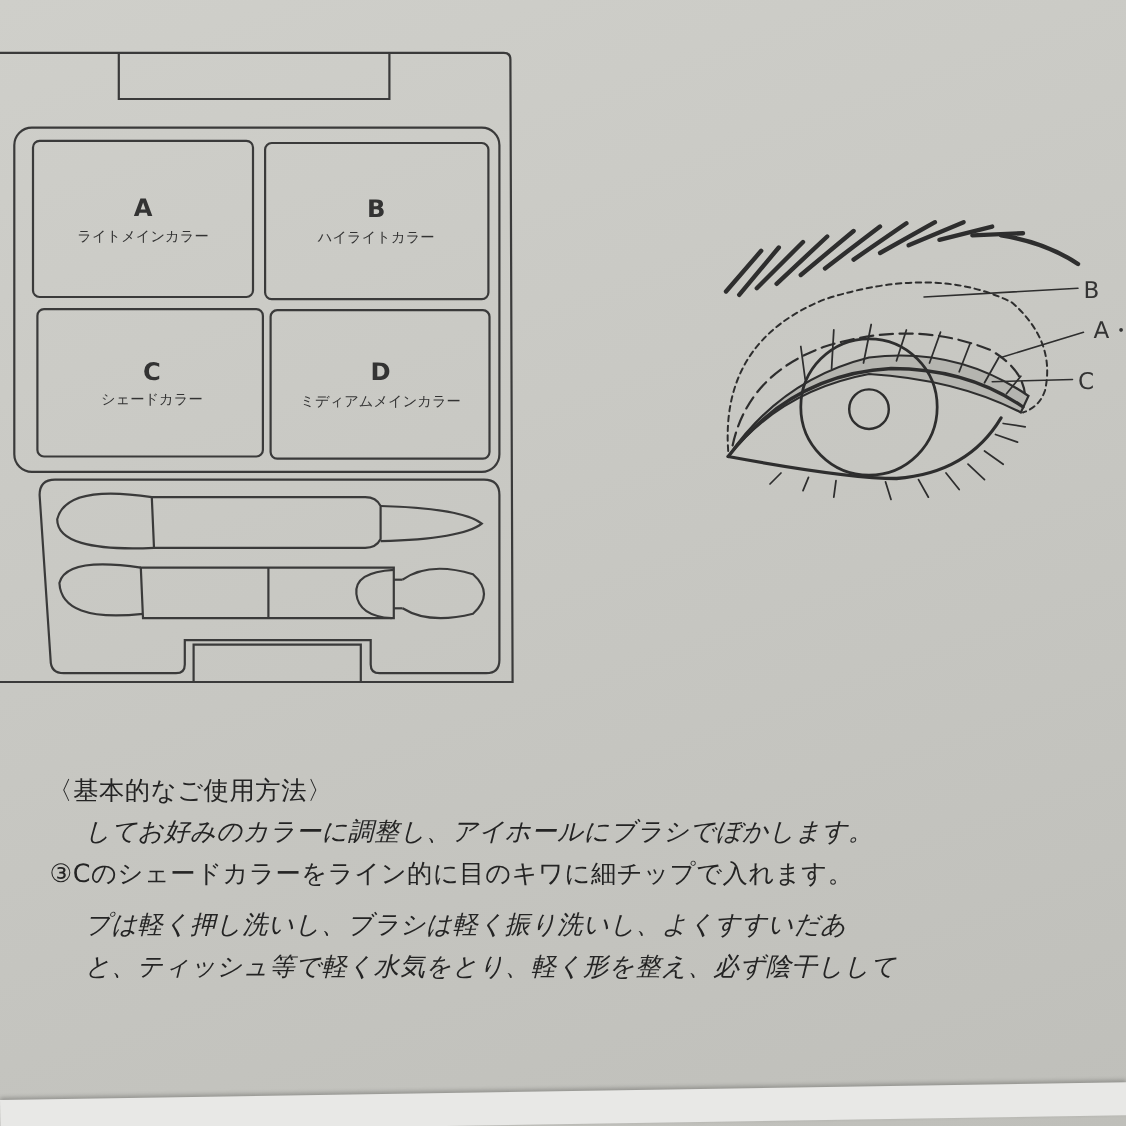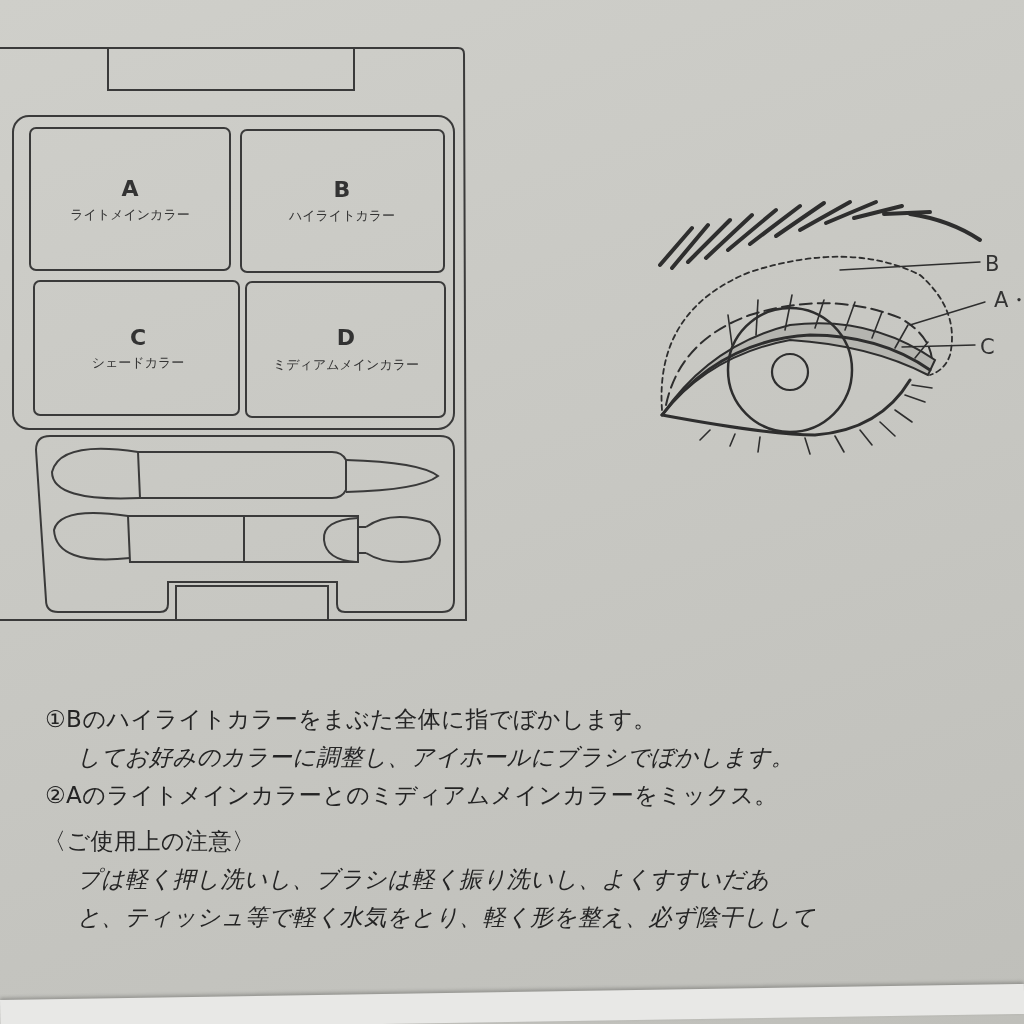--- a/index.html
+++ b/index.html
@@ -144,22 +144,21 @@
       <path d="M270 135 L345 112"></path>
       <path d="M262 157 L335 155"></path>
     </g>
   </g>
   <text class="eye-lbl" x="345" y="81">B</text>
   <text class="eye-lbl" x="354" y="117">A・</text>
   <text class="eye-lbl" x="340" y="164">C</text>
 </svg>
 
 <div class="text-block">
-  <div class="line">①Bのハイライトカラーをまぶた全体に指でぼかします。</div>
+  <div class="line sec-title">〈基本的なご使用方法〉</div>
   <div class="line indent">してお好みのカラーに調整し、アイホールにブラシでぼかします。</div>
-  <div class="line">②Aのライトメインカラーとのミディアムメインカラーをミックス。</div>
+  <div class="line">③Cのシェードカラーをライン的に目のキワに細チップで入れます。</div>
   <div class="gap"></div>
-  <div class="line sec-title">〈ご使用上の注意〉</div>
   <div class="line indent">プは軽く押し洗いし、ブラシは軽く振り洗いし、よくすすいだあ</div>
   <div class="line indent">と、ティッシュ等で軽く水気をとり、軽く形を整え、必ず陰干しして</div>
 </div>
 
 <div class="torn"></div>
 
 </body></html>

